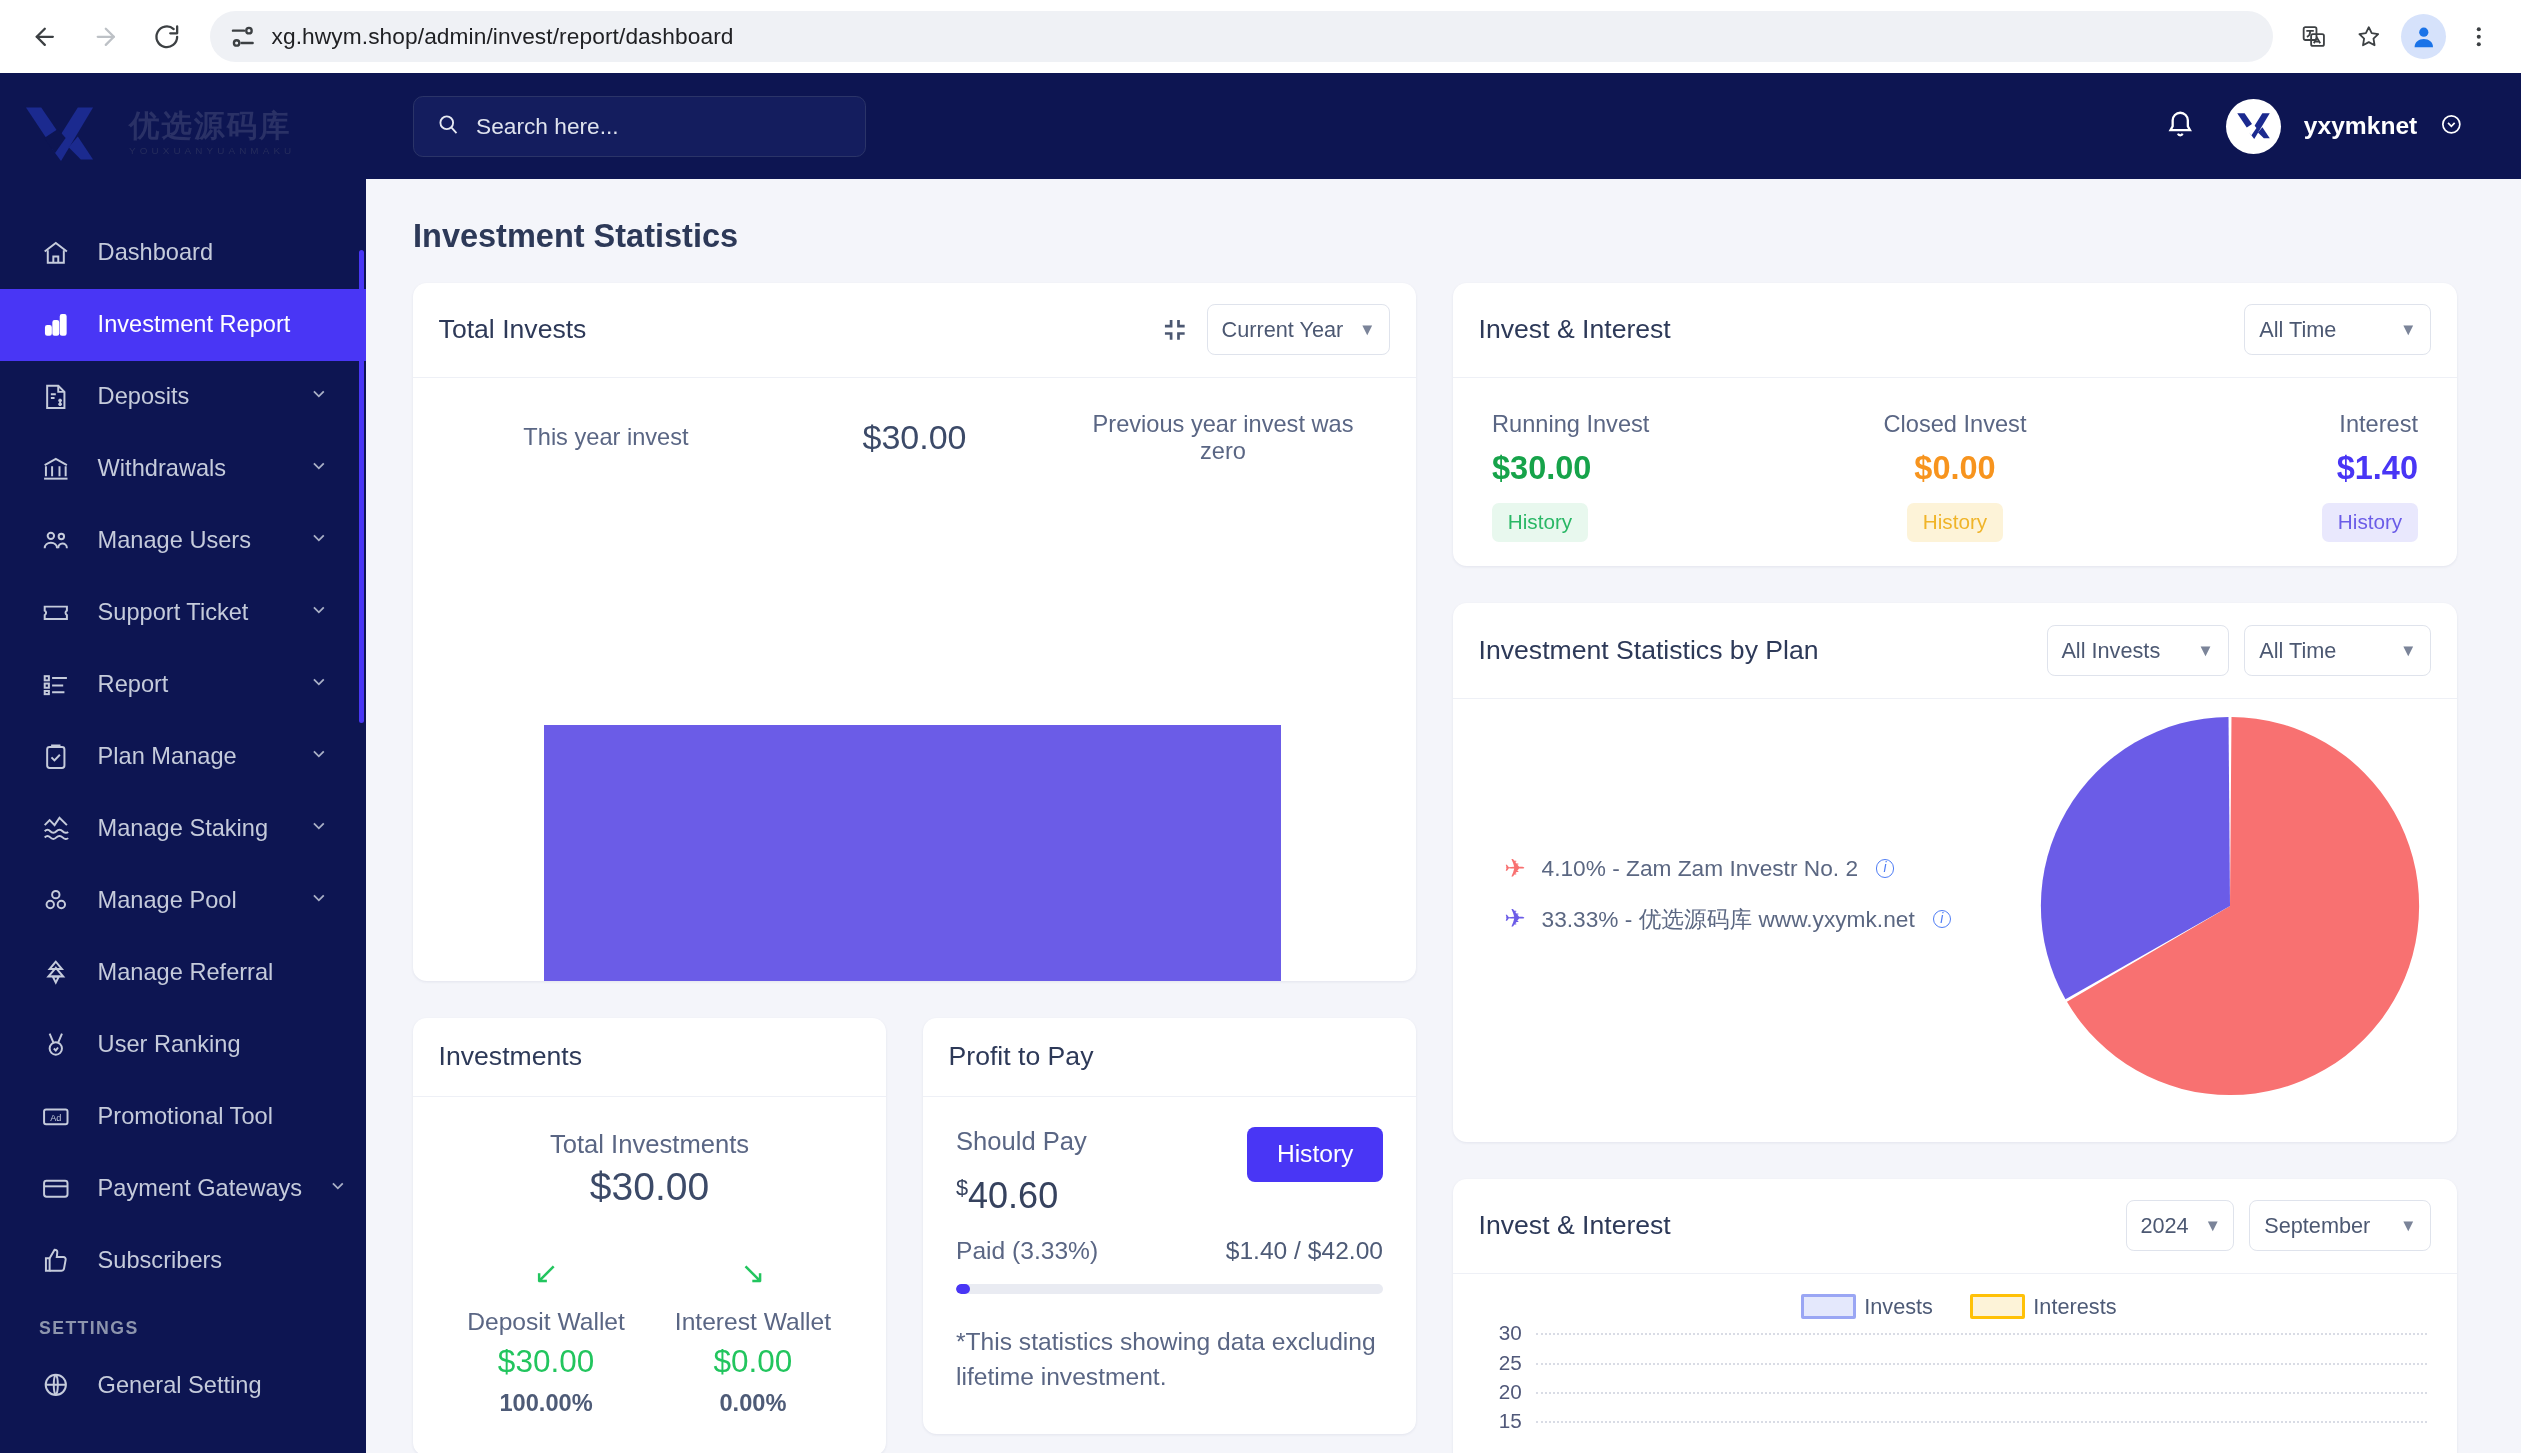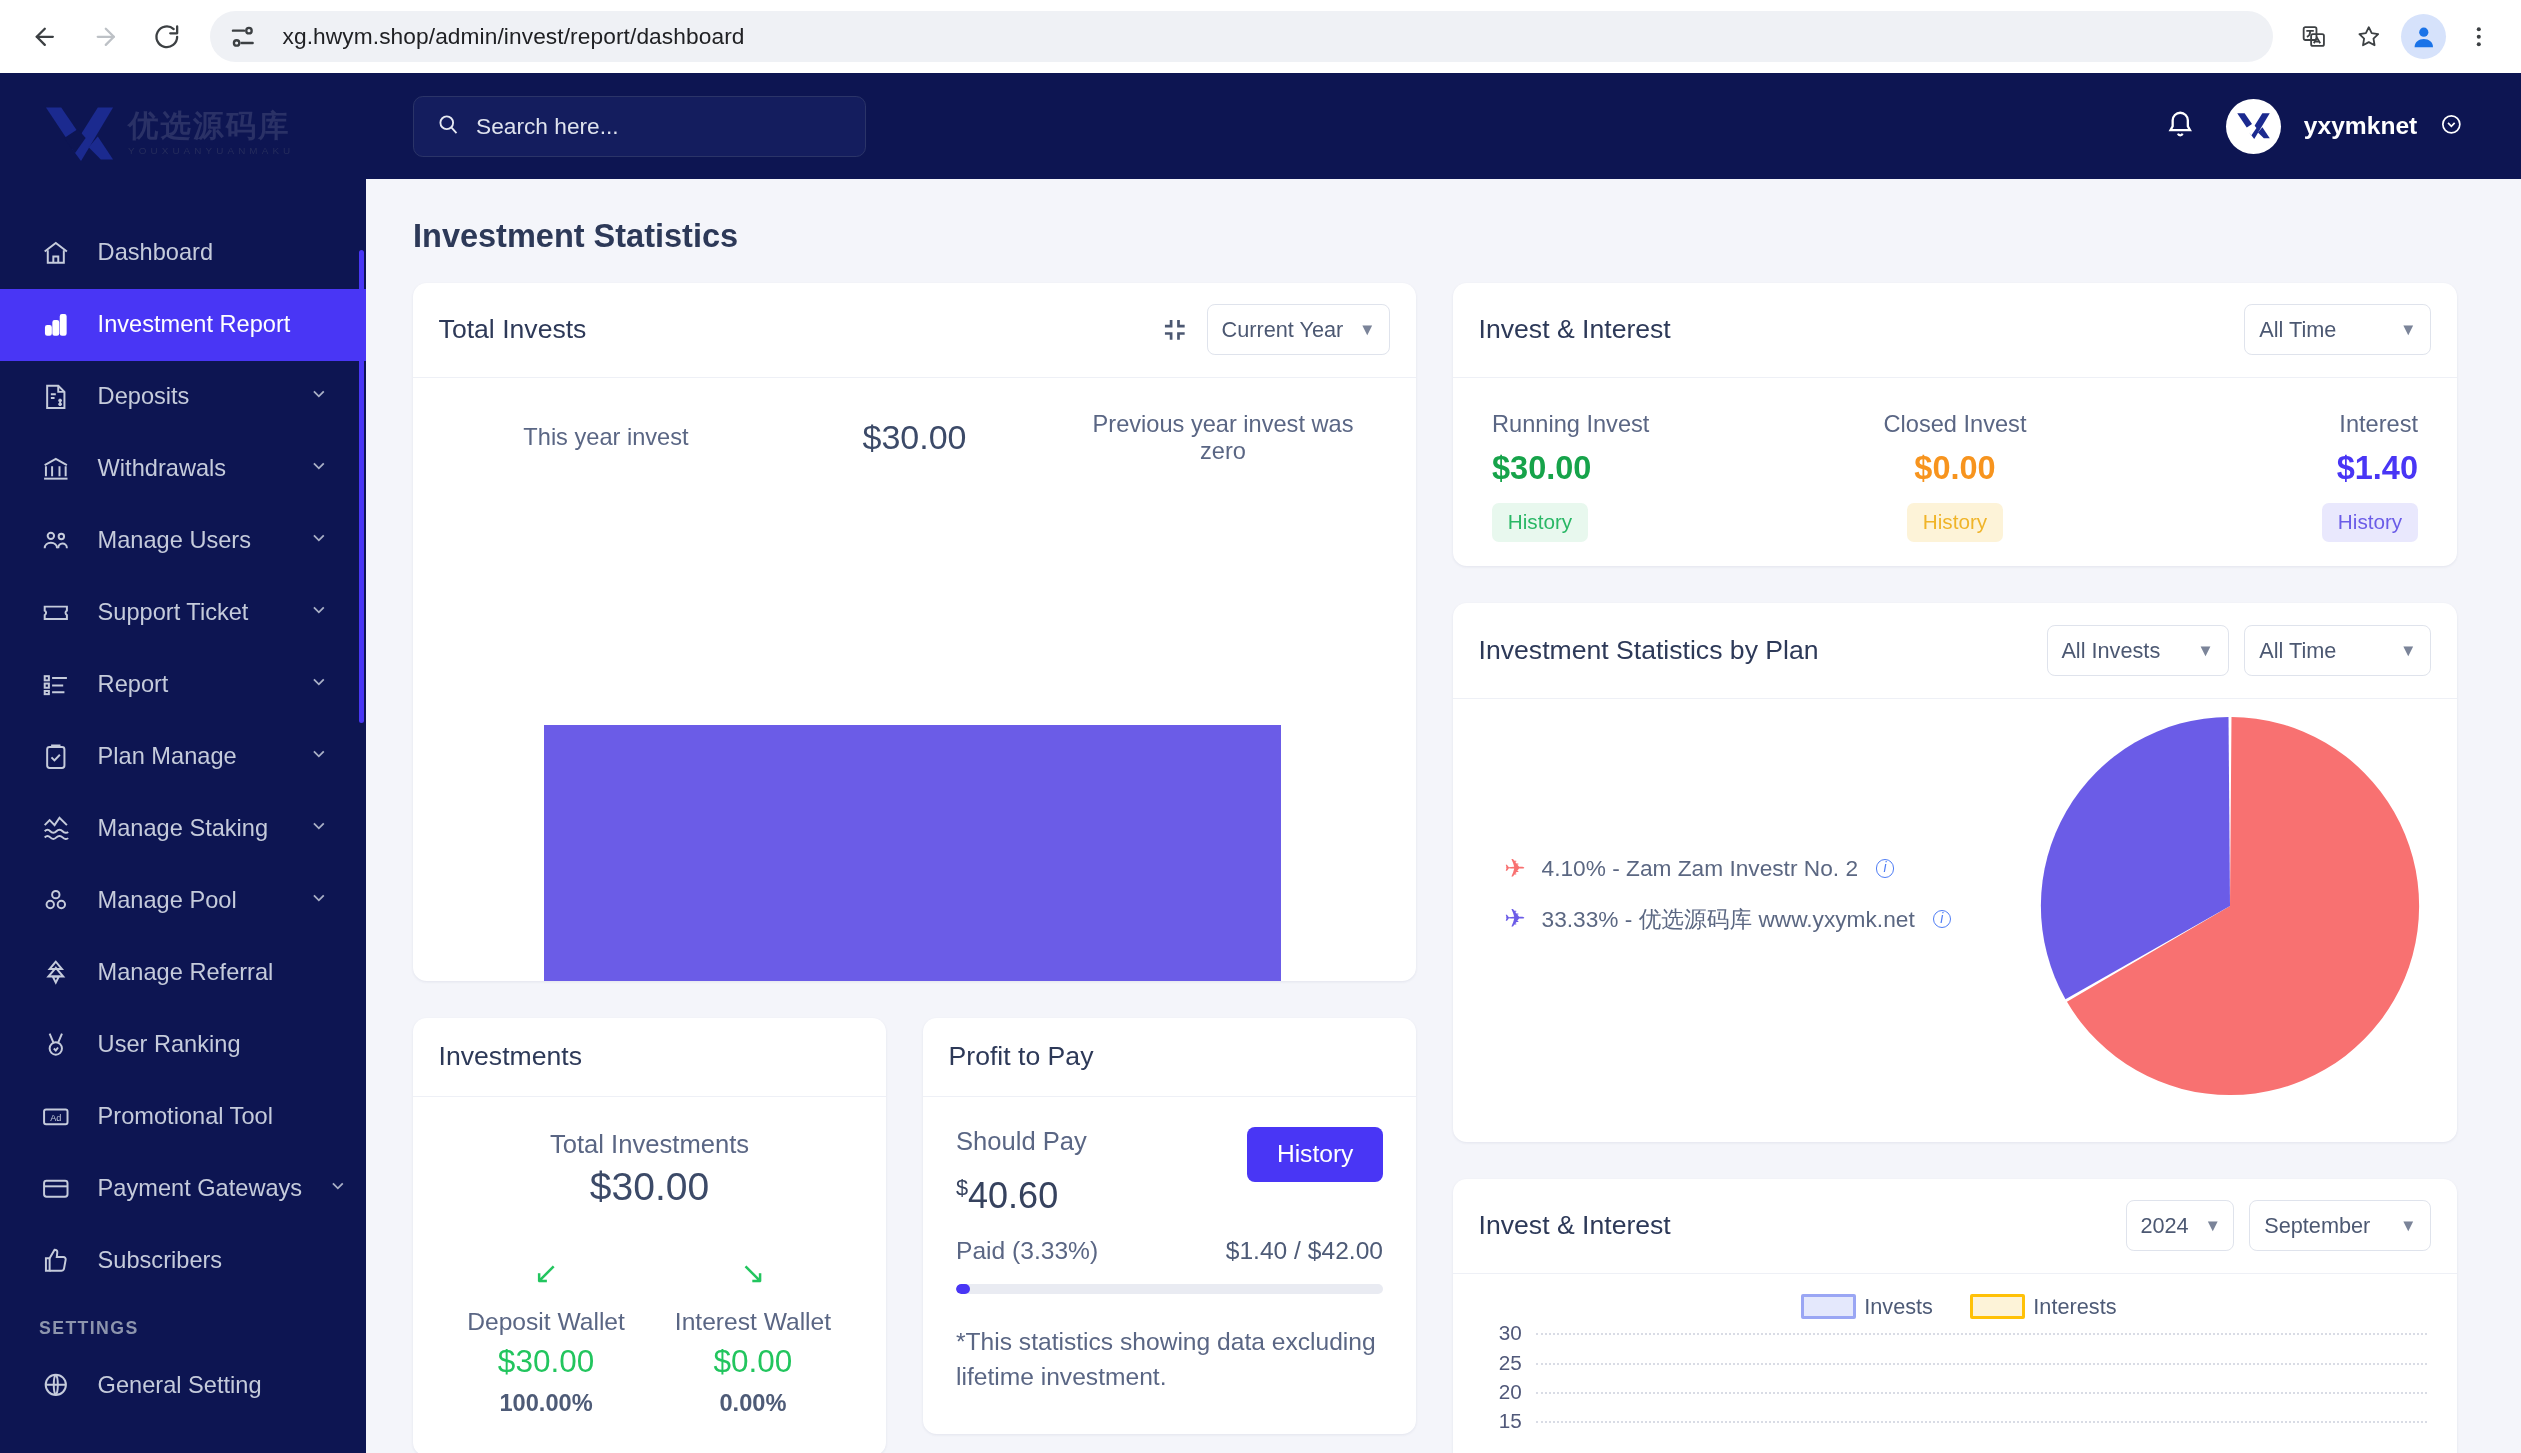--- a/index.html
+++ b/index.html
@@ -15,42 +15,42 @@
     padding: 0 17.7px; gap: 5.9px; position: relative;
   }
   .nav-btn {
     width: 55px; height: 55px; border-radius: 50%; display: flex;
     align-items: center; justify-content: center; color: #3c4043; flex: 0 0 auto;
   }
   .nav-btn svg { width: 27.6px; height: 27.6px; }
   .nav-btn.disabled { color: #bdc1c6; }
   .omnibox {
     flex: 1 1 auto; height: 51px; background: #eff1f5; border-radius: 25.6px;
-    display: flex; align-items: center; padding: 0 17.7px; gap: 25px;
+    display: flex; align-items: center; padding: 0 17.7px; gap: 14px;
     margin-left: 9.9px; margin-right: 9.9px; max-width: 2118px;
   }
   .omnibox .site-info { width: 29.6px; height: 29.6px; display:flex; align-items:center; justify-content:center; color:#3c4043; }
   .omnibox .url {
     font-size: 22.7px; color: #202124; letter-spacing: 0.1px; white-space: nowrap;
   }
   .chrome-right { display: flex; align-items: center; gap: 3.9px; margin-left: auto; }
   .chrome-icon { width: 51px; height: 51px; display:flex; align-items:center; justify-content:center; color:#3c4043; }
   .chrome-icon svg { width: 25.6px; height: 25.6px; }
   .avatar-chip { width: 45px; height: 45px; border-radius: 50%; background:#d6e2fb; display:flex;align-items:center;justify-content:center; }
   .avatar-chip svg { width: 27.6px; height:27.6px; fill:#1a73e8; }
 
   
   .app { display: flex; height: calc(1454px - 73px); width: 2522px; }
 
   
   .sidebar {
     width: 366px; flex: 0 0 366px; background: #0d1552; color: #cfd6e4;
     position: relative; overflow: hidden;
   }
-  .logo-box { height: 120px; display: flex; align-items: center; padding-left: 41px; gap: 10px; }
+  .logo-box { height: 120px; display: flex; align-items: center; padding-left: 21px; gap: 31px; }
   .logo-mark { width: 77px; height: 61px; flex: 0 0 auto; }
   .logo-text { display: flex; flex-direction: column; line-height: 1; }
   .logo-cn { font-size: 30.5px; color: #2a3166; font-weight: 700; letter-spacing: 2px; }
   .logo-en { font-size: 9.9px; color: #252c5c; letter-spacing: 4.1px; margin-top: 4.9px; }
 
   .menu { padding-top: 23.6px; }
   .menu-item {
     display: flex; align-items: center; height: 72px; padding-left: 39px; gap: 25.6px;
     font-size: 23.6px; color: #c5cbdb; position: relative;
   }

